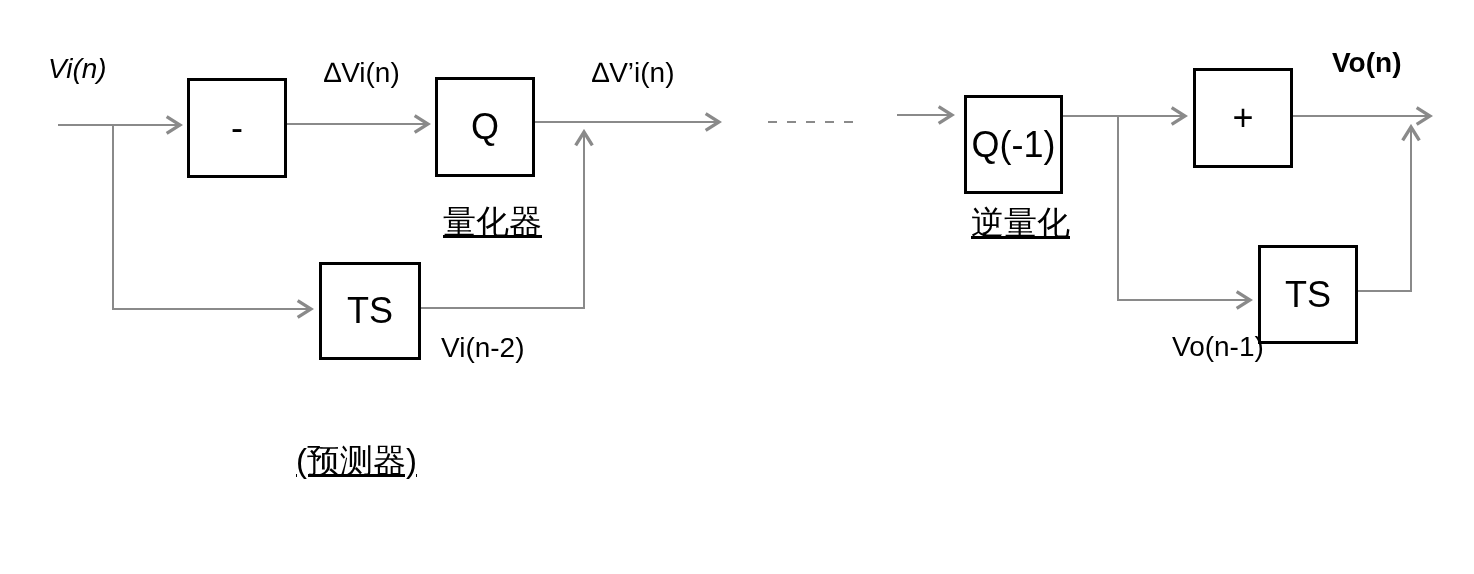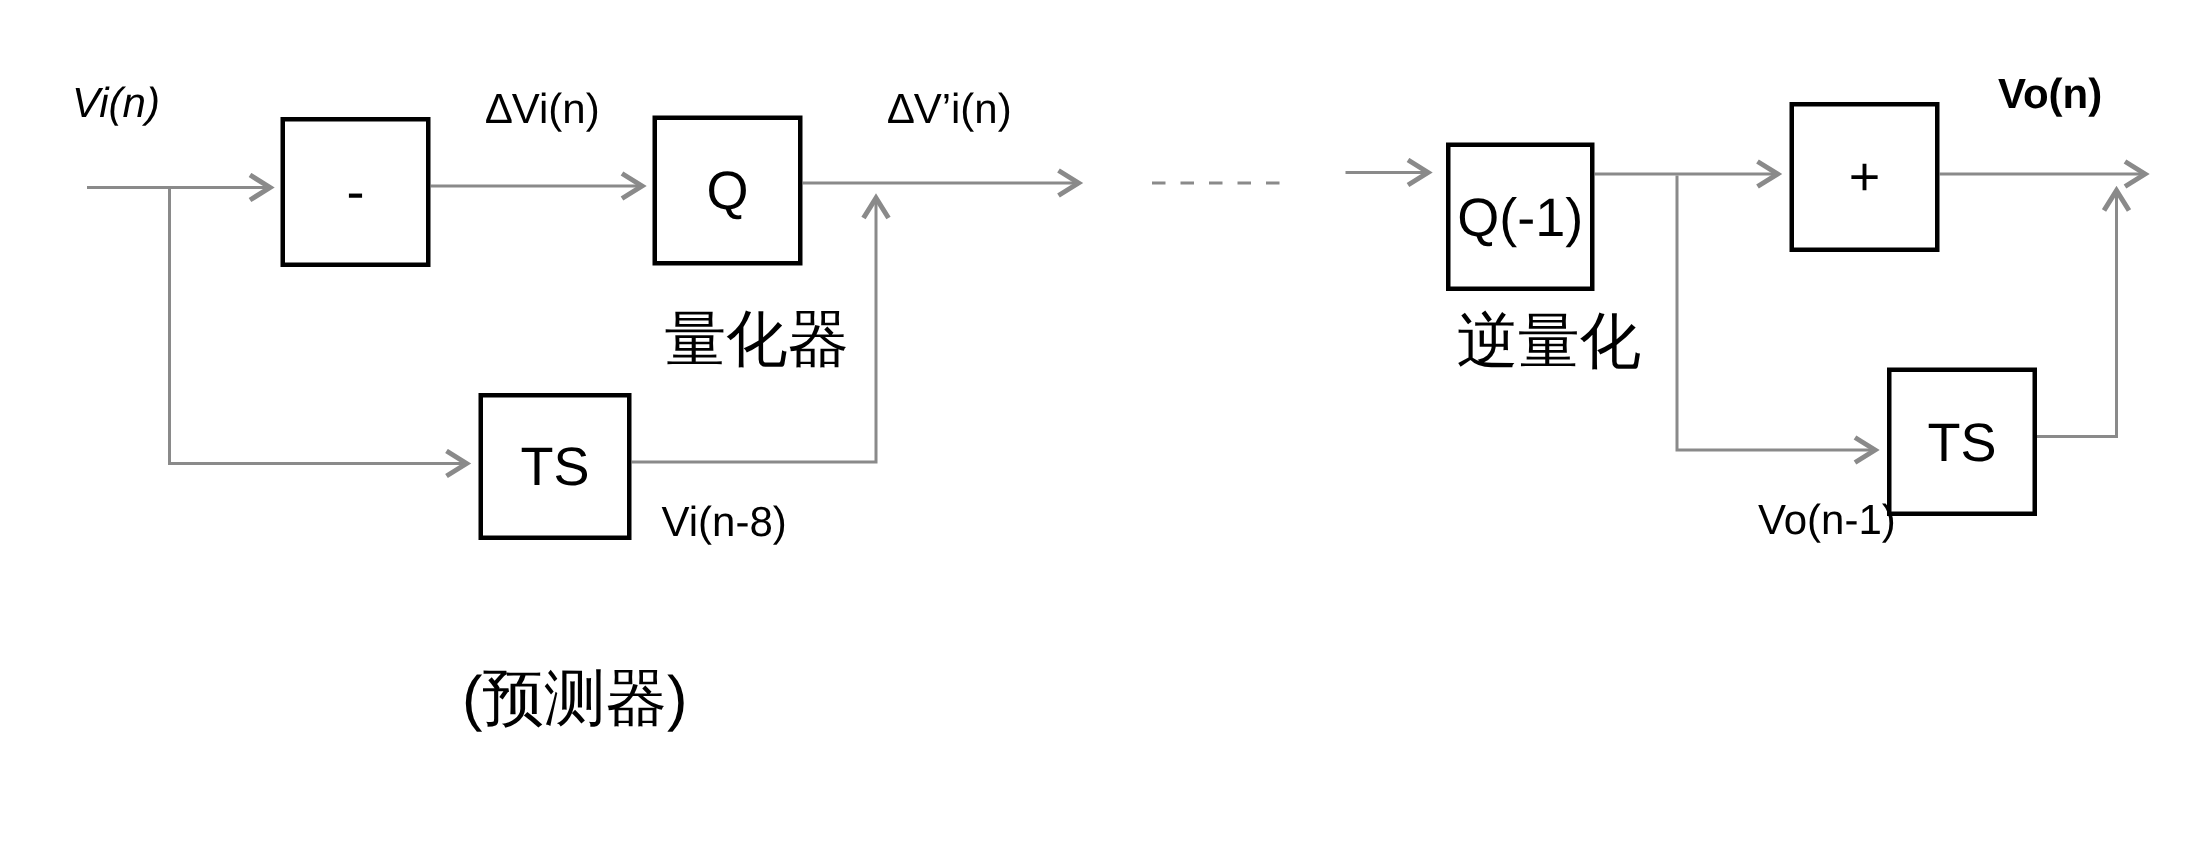--- a/index.html
+++ b/index.html
@@ -41,29 +41,29 @@
   .box-dequant    { left: 964px; top: 67px;  width: 99px;  height: 99px; margin-top: 28px;  }
   .box-adder      { left: 1193px; top: 68px; width: 100px; height: 100px; }
   .box-delay-rx   { left: 1258px; top: 245px; width: 100px; height: 99px; }
 
   .lbl {
     position: absolute;
     white-space: nowrap;
     line-height: 1.2;
   }
   .lbl-latin { font-size: 28px; }
-  .lbl-cjk   { font-size: 41px; }
+  .lbl-cjk   { font-size: 33px; text-decoration: underline; }
 
   .lbl-vi-n        { left: 48px;   top: 52px; font-style: italic;  }
   .lbl-dvi-n       { left: 324px;  top: 56px; text-align: right;  }
   .lbl-dvpi-n      { left: 592px;  top: 56px;  }
   .lbl-quant-cap   { left: 443px;  top: 202px; }
   .lbl-vi-n1       { left: 441px;  top: 331px; }
   .lbl-delay-cap   { left: 320px;  top: 399px; }
-  .lbl-delay-sub   { left: 308px;  top: 441px; }
+  .lbl-delay-sub   { left: 296px;  top: 441px; }
   .lbl-sender-cap  { left: 472px;  top: 485px; }
   .lbl-vo-n        { left: 1332px; top: 46px; font-weight: bold;  }
   .lbl-dequant-cap { left: 971px;  top: 203px; }
   .lbl-vo-n1       { left: 1124px; top: 330px; margin-left: 48px; }
   .lbl-recv-cap    { left: 1229px; top: 470px; }
 </style>
 </head>
 <body>
 
 <div class="canvas">
@@ -105,20 +105,20 @@
     <span>+</span>
   </div>
   <div class="box box-delay-rx">
     <span>TS</span>
   </div>
 
   <div class="lbl lbl-latin lbl-vi-n">Vi(n)</div>
   <div class="lbl lbl-latin lbl-dvi-n">∆Vi(n)</div>
   <div class="lbl lbl-latin lbl-dvpi-n">∆V’i(n)</div>
   <div class="lbl lbl-cjk lbl-quant-cap">量化器</div>
-  <div class="lbl lbl-latin lbl-vi-n1">Vi(n-8)</div>
+  <div class="lbl lbl-latin lbl-vi-n1">Vi(n-2)</div>
   <div class="lbl lbl-cjk lbl-delay-sub">(预测器)</div>
 
   <div class="lbl lbl-latin lbl-vo-n">Vo(n)</div>
   <div class="lbl lbl-cjk lbl-dequant-cap">逆量化</div>
   <div class="lbl lbl-latin lbl-vo-n1">Vo(n-1)</div>
 
 </div>
 
 </body></html>

